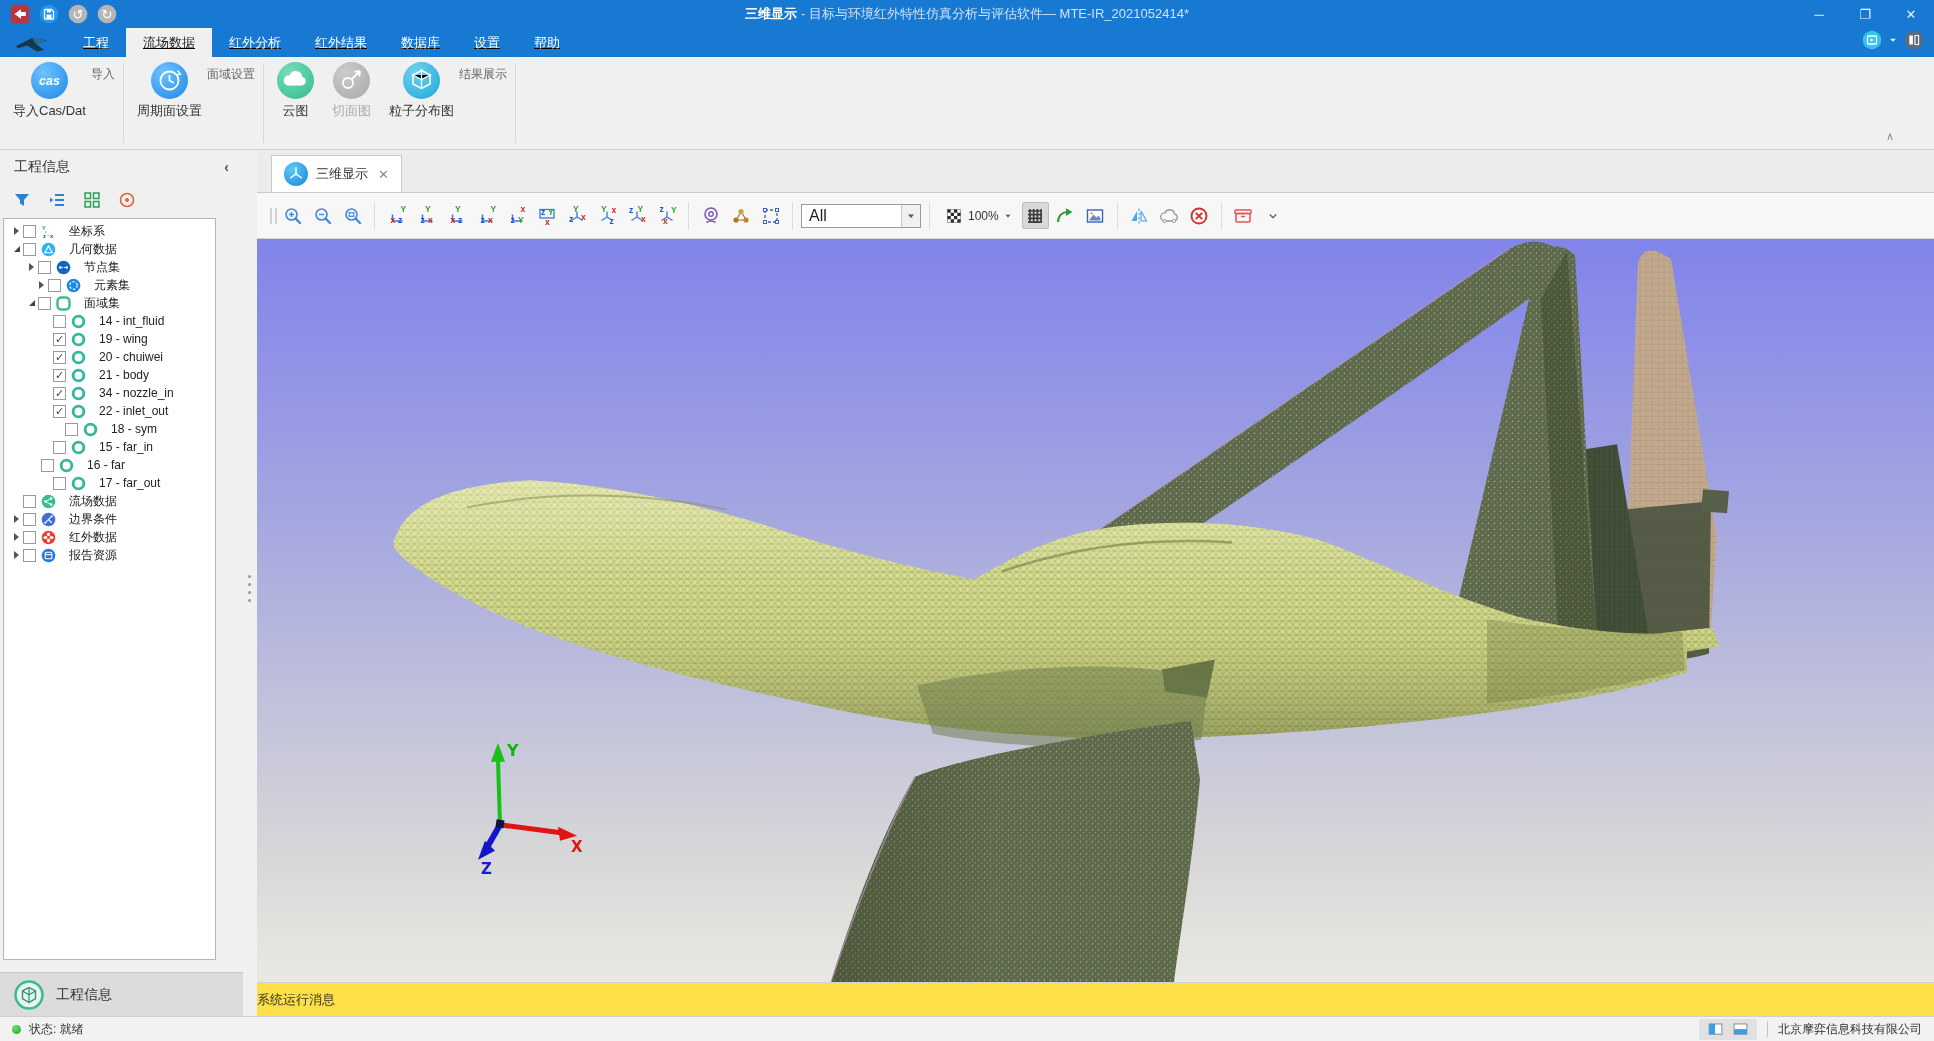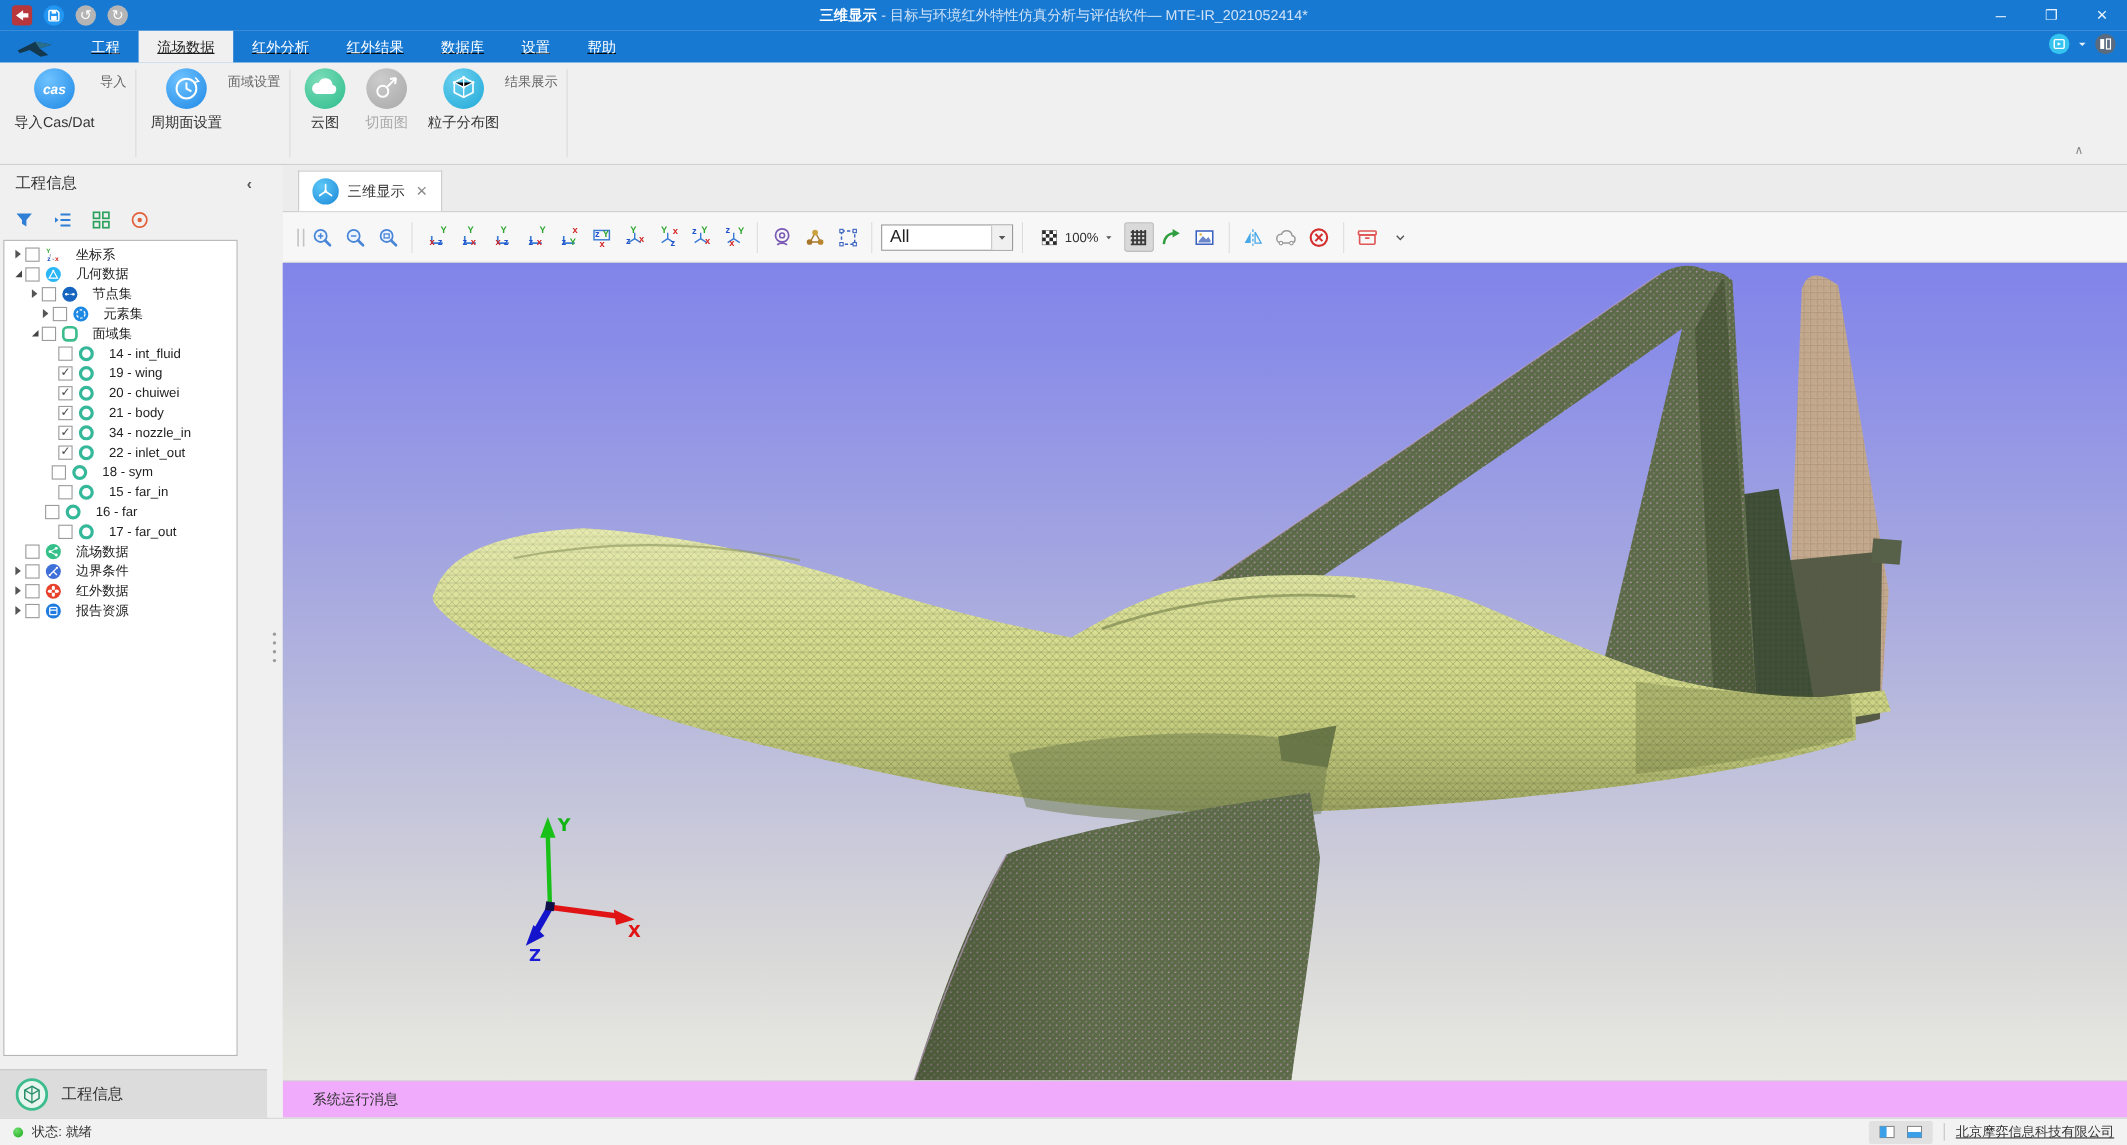--- a/index.html
+++ b/index.html
@@ -73,26 +73,26 @@
   .vt-sep { width:1px; height:28px; background:#ddd; margin:0 5px; flex:none; }
   .vt-grip { width:10px; height:22px; flex:none; margin-right:3px; }
   .combo { width:120px; height:24px; background:#fff; border:1px solid #9a9a9a; display:flex; align-items:center; font-size:16px; color:#222; padding-left:7px; flex:none; }
   .combo-btn { margin-left:auto; width:19px; height:100%; background:#f0f0f0; border-left:1px solid #c6c6c6; display:flex; align-items:center; justify-content:center; }
   .opacity-ctrl { display:flex; align-items:center; gap:5px; padding:0 7px; font-size:12px; color:#333; flex:none; }
 
   .viewport { flex:1; position:relative; min-height:0;
     background:linear-gradient(#8184e9 0%, #8f92e6 16%, #a5a7e0 38%, #c0c1db 62%, #d8d8d8 84%, #e9e9e3 100%); }
   .viewport svg.scene { position:absolute; left:0; top:0; width:100%; height:100%; }
 
-  .msgbar { height:34px; background:#f0abfc; border-top:1px solid #d2d2d2; display:flex; align-items:center; padding-left:27px; font-size:13px; color:#333; flex:none; }
+  .msgbar { height:34px; background:#fde047; border-top:1px solid #d2d2d2; display:flex; align-items:center; font-size:13px; color:#333; flex:none; }
 
   
   .statusbar { height:25px; background:#f2f2f2; border-top:1px solid #cfcfcf; display:flex; align-items:center; padding:0 12px; font-size:12px; color:#333; flex:none; }
   .status-dot { width:9px; height:9px; border-radius:50%; background:radial-gradient(circle at 35% 30%, #6be06b, #1fa51f); margin-right:8px; }
-  .sb-right { margin-left:auto; display:flex; align-items:center; gap:10px;text-decoration:underline; }
+  .sb-right { margin-left:auto; display:flex; align-items:center; gap:10px; }
   .layout-icons { background:#e1e1e1; display:flex; gap:8px; padding:2px 8px; border-radius:2px; }
   .layout-icons .li { width:17px; height:17px; }
   .sb-vline { width:1px; height:16px; background:#c4c4c4; }
   .company { color:#333; }
 </style>
 </head>
 <body>
 
 <div class="window">
 
@@ -364,21 +364,21 @@
             <span class="t-label">34 - nozzle_in</span>
           </div>
           <div class="trow" style="padding-left: 36px;">
             <span class="t-arrow"></span>
             <span class="t-cb">✓</span>
             <span class="t-icon"><svg viewBox="0 0 16 16" width="15" height="15">
                 <circle cx="8" cy="8" r="5.7" fill="none" stroke="#35b89a" stroke-width="3.1"></circle>
               </svg></span>
             <span class="t-label">22 - inlet_out</span>
           </div>
-          <div class="trow" style="padding-left: 30px; text-align: center;">
+          <div class="trow" style="padding-left: 48px; text-align: center;">
             <span class="t-arrow"></span>
             <span class="t-cb"></span>
             <span class="t-icon"><svg viewBox="0 0 16 16" width="15" height="15">
                 <circle cx="8" cy="8" r="5.7" fill="none" stroke="#35b89a" stroke-width="3.1"></circle>
               </svg></span>
             <span class="t-label">18 - sym</span>
           </div>
           <div class="trow" style="padding-left: 36px;">
             <span class="t-arrow"></span>
             <span class="t-cb"></span>

